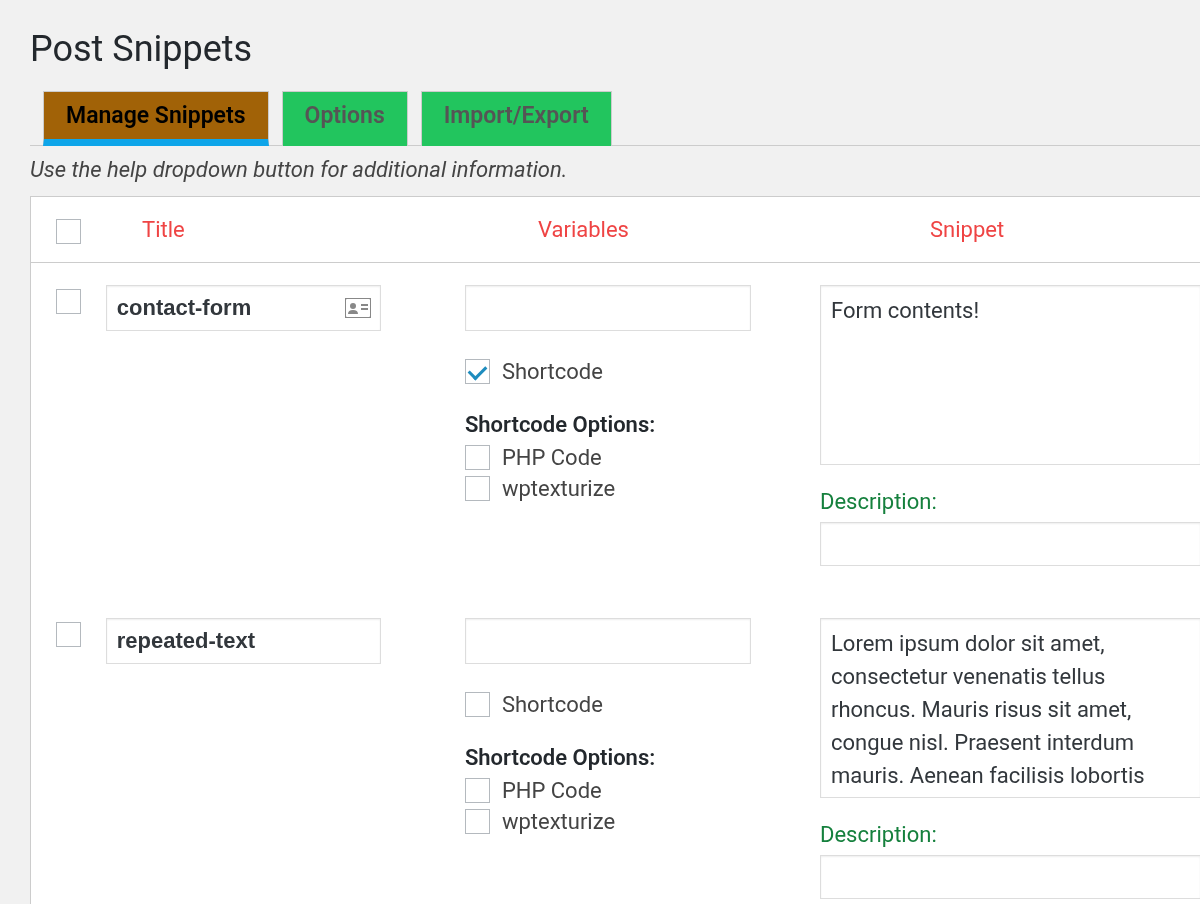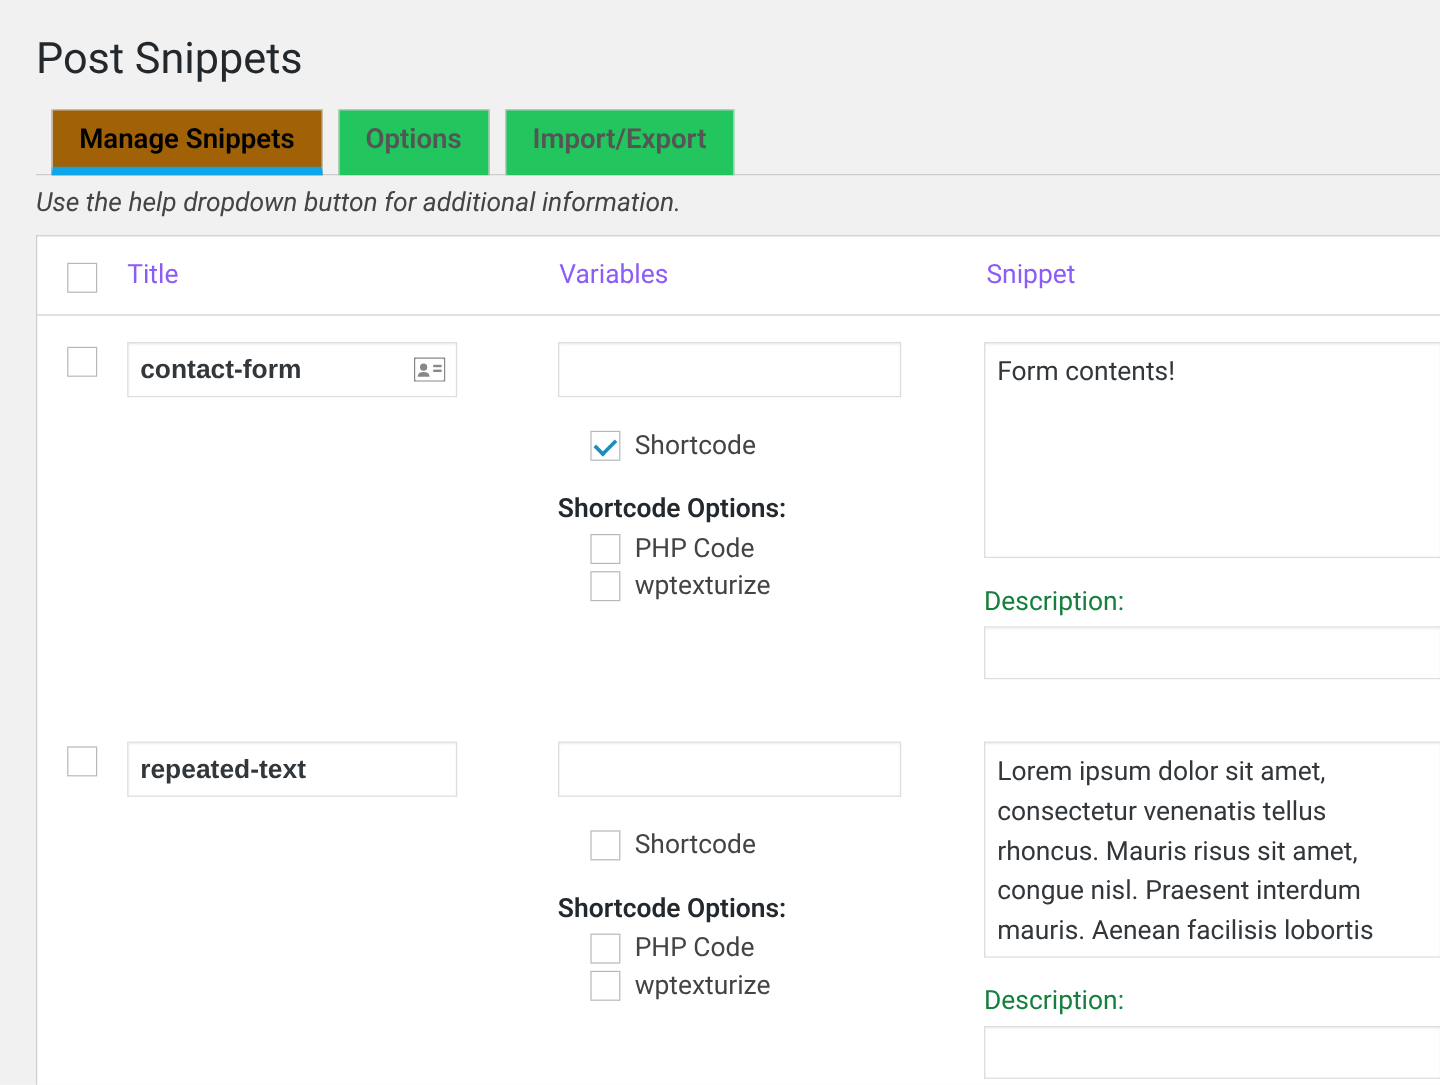--- a/index.html
+++ b/index.html
@@ -83,21 +83,22 @@
       width: 356px;
       padding-right: 20px;
     }
     .col-snippet {
       flex: 1;
       padding-right: 0;
     }
     .th {
       font-size: 22px;
       font-weight: 400;
-      color: #8b5cf6;
+      color: #ef4444;
+      margin-left: 36px;
     }
     input[type="checkbox"] {
       width: 25px;
       height: 25px;
       border: 1px solid #b4b9be;
       background: #fff;
       cursor: pointer;
       appearance: none;
       -webkit-appearance: none;
       position: relative;
@@ -147,21 +148,20 @@
       border: 1px solid #ddd;
       box-shadow: inset 0 1px 2px rgba(0,0,0,0.07);
       font-size: 20px;
       padding: 4px 10px;
     }
     .checkbox-row {
       display: flex;
       align-items: center;
       margin-top: 28px;
       gap: 12px;
-      margin-left: 27px;
     }
     .checkbox-row.tight {
       margin-top: 6px;
     }
     .checkbox-label {
       font-size: 22px;
       color: #444;
     }
     .section-label {
       font-size: 22px;

